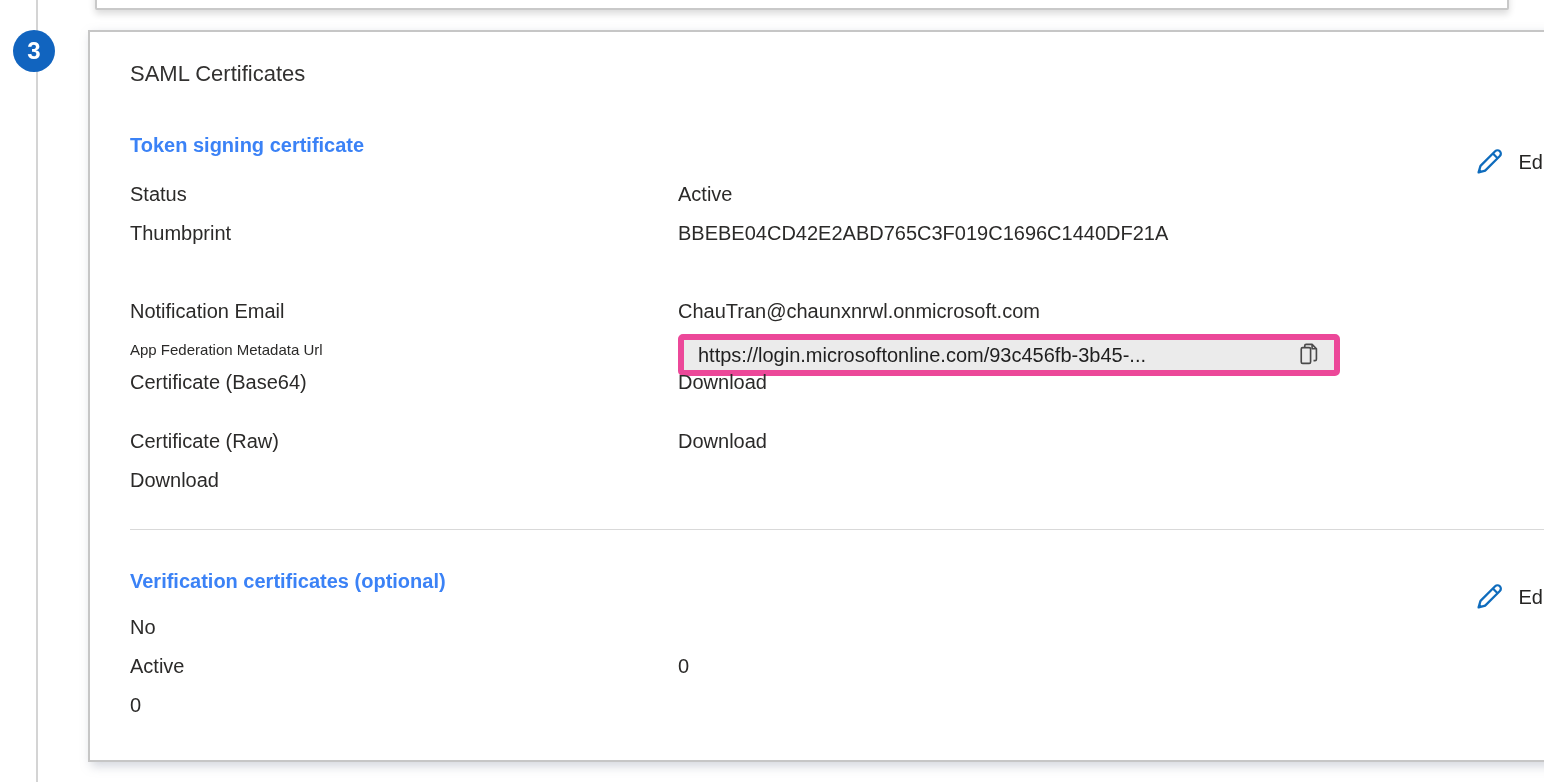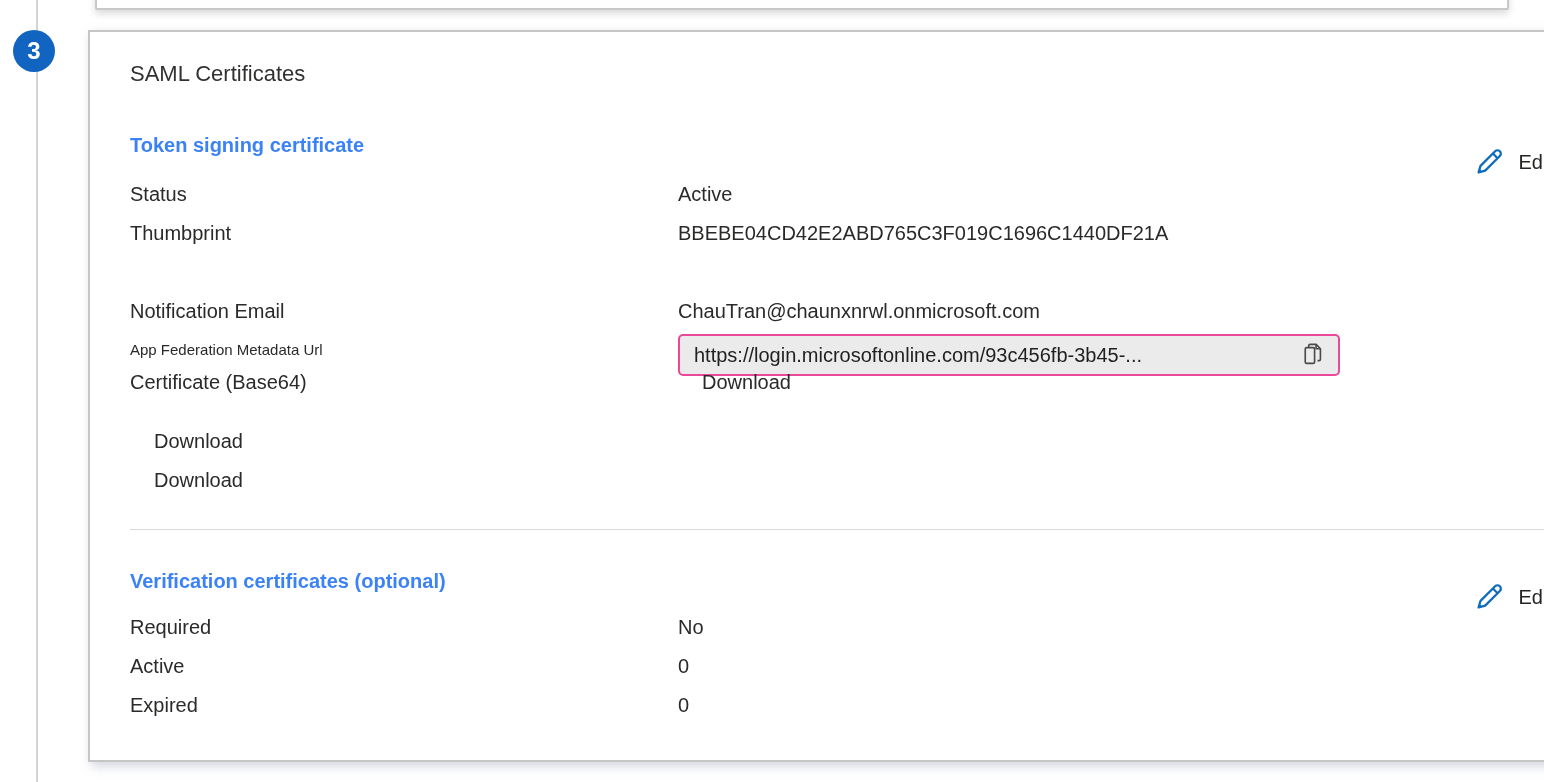--- a/index.html
+++ b/index.html
@@ -35,25 +35,25 @@
     cursor:pointer;background:none;border:none;padding:2px 4px;
     font-family:inherit;font-size:20px;color:#252423;
   }
   .edit-btn svg{display:block;}
   .row{
     position:absolute;left:40px;right:40px;height:26px;
     display:flex;align-items:center;font-size:20px;line-height:26px;
   }
   .row .lbl{width:548px;flex:0 0 548px;color:#2b2a29;}
   .row .val{color:#2b2a29;white-space:nowrap;}
-  .link{color:#0078d4;text-decoration:none;cursor:pointer;margin-left:24px;}
+  .link{color:#0078d4;text-decoration:none;cursor:pointer;}
   .url-label{position:absolute;left:40px;top:305px;font-size:15px;line-height:26px;color:#2b2a29;}
   .url-field{
     position:absolute;left:588px;top:302px;width:662px;height:42px;box-sizing:border-box;
-    background:#ebebeb;border:2px solid #ec4899;border-radius:5px;
+    background:#ebebeb;border:6px solid #ec4899;border-radius:5px;
     display:flex;align-items:center;padding:0 6px 0 14px;
   }
   .url-text{
     flex:1;font-size:20px;color:#1f1f1f;white-space:nowrap;overflow:hidden;
   }
   .copy-btn{
     flex:0 0 auto;width:36px;height:36px;display:flex;align-items:center;justify-content:center;
     background:none;border:none;cursor:pointer;padding:0;
   }
   .divider{position:absolute;left:40px;right:40px;top:497px;height:0;border-top:1px solid #d9d9d9;}
@@ -114,20 +114,21 @@
       </span>
     </button>
   </div>
 
   <div class="row" style="top:337px">
     <span class="lbl">Certificate (Base64)</span>
     <a class="val link">Download</a>
   </div>
 
   <div class="row" style="top:396px">
+    <span class="lbl">Certificate (Raw)</span>
     <a class="val link">Download</a>
   </div>
 
   <div class="row" style="top:435px">
     <a class="val link">Download</a>
   </div>
 
   <div class="divider"></div>
 
   <div class="sec-head" style="top:537px">Verification certificates (optional)</div>
@@ -137,27 +138,25 @@
       <svg width="32" height="32" viewBox="0 0 24 24">
         <path d="M4.2 19.8l1.25-4.3a2.2 2.2 0 0 1 .55-.95L16.6 3.95a2.5 2.5 0 0 1 3.54 3.54L9.5 18.1a2.2 2.2 0 0 1-.95.55l-4.35 1.15z" fill="none" stroke="#0f6cbd" stroke-width="1.7" stroke-linejoin="round"></path>
         <path d="M14.9 5.65l3.55 3.55" fill="none" stroke="#0f6cbd" stroke-width="1.7"></path>
         <path d="M4.2 19.8l1.7-1.7" fill="none" stroke="#0f6cbd" stroke-width="1.7"></path>
       </svg>
     </span>
     <span>Edit</span>
   </button>
 
   <div class="row" style="top:582px">
-    <span class="lbl">Required</span>
     <span class="val">No</span>
   </div>
 
   <div class="row" style="top:621px">
     <span class="lbl">Active</span>
     <span class="val">0</span>
   </div>
 
   <div class="row" style="top:660px">
-    <span class="lbl">Expired</span>
     <span class="val">0</span>
   </div>
 
 </div>
 
 </body></html>

